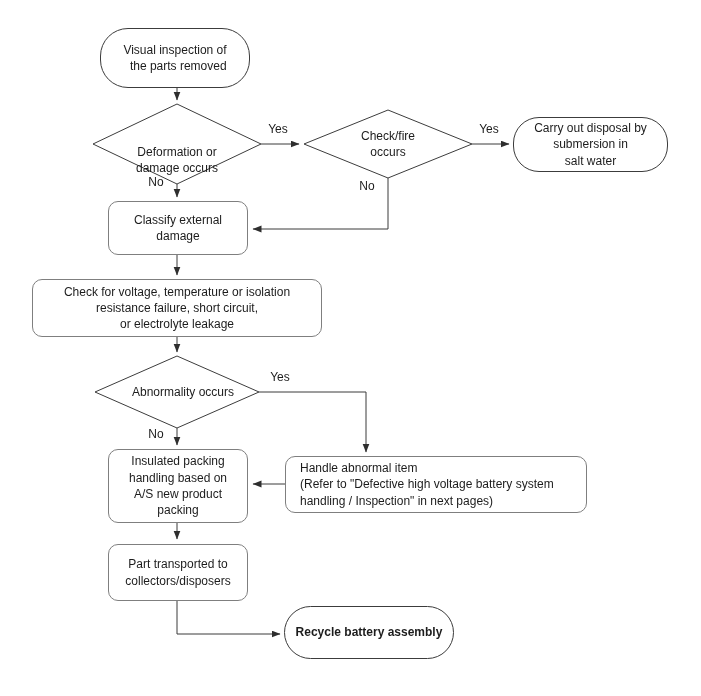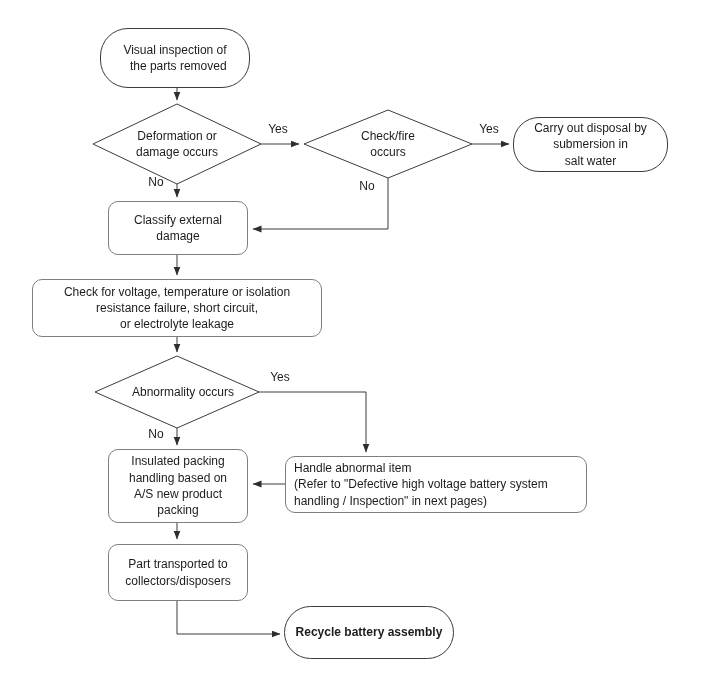--- a/index.html
+++ b/index.html
@@ -24,21 +24,21 @@
     text-align: center;
     font-size: 12px;
     line-height: 1.36;
     white-space: pre-line;
     box-sizing: border-box;
     background: #ffffff;
     border-radius: 10px;
   }
   .rect     { border: 1px solid #7f7f7f; }
   .terminal { border: 1px solid #3c3c3c; }
-  .left-align { justify-content: flex-start; text-align: left; padding-left: 8px; padding-right: 6px; }
+  .left-align { justify-content: flex-start; text-align: left; padding-left: 14px; padding-right: 6px; }
   .diamond-label {
     position: absolute;
     display: flex;
     align-items: center;
     justify-content: center;
     text-align: center;
     font-size: 12px;
     line-height: 1.36;
     white-space: pre-line;
     background: transparent;
@@ -102,21 +102,21 @@
   <div class="node rect" style="left:108px; top:449px; width:140px; height:74px;">Insulated packing
 handling based on
 A/S new product
 packing</div>
 
   <div class="node rect" style="left:108px; top:544px; width:140px; height:57px;">Part transported to
 collectors/disposers</div>
 
   <div class="node terminal" style="left:284px; top:606px; width:170px; height:53px; border-radius:27px;font-weight:bold;">Recycle battery assembly</div>
 
-  <div class="diamond-label" style="left:107px; top:124px; width:140px; height:40px;">Deformation or
+  <div class="diamond-label" style="left:107px; top:140px; width:140px; height:40px;">Deformation or
 damage occurs</div>
   <div class="diamond-label" style="left:328px; top:124px; width:120px; height:40px;">Check/fire
 occurs</div>
   <div class="diamond-label" style="left:103px; top:382px; width:160px; height:20px;">Abnormality occurs</div>
 
   <div class="edge-label" style="left:260px; top:121px; width:36px;">Yes</div>
   <div class="edge-label" style="left:140px; top:174px; width:32px;">No</div>
   <div class="edge-label" style="left:471px; top:121px; width:36px;">Yes</div>
   <div class="edge-label" style="left:349px; top:178px; width:36px;">No</div>
   <div class="edge-label" style="left:262px; top:369px; width:36px;">Yes</div>

